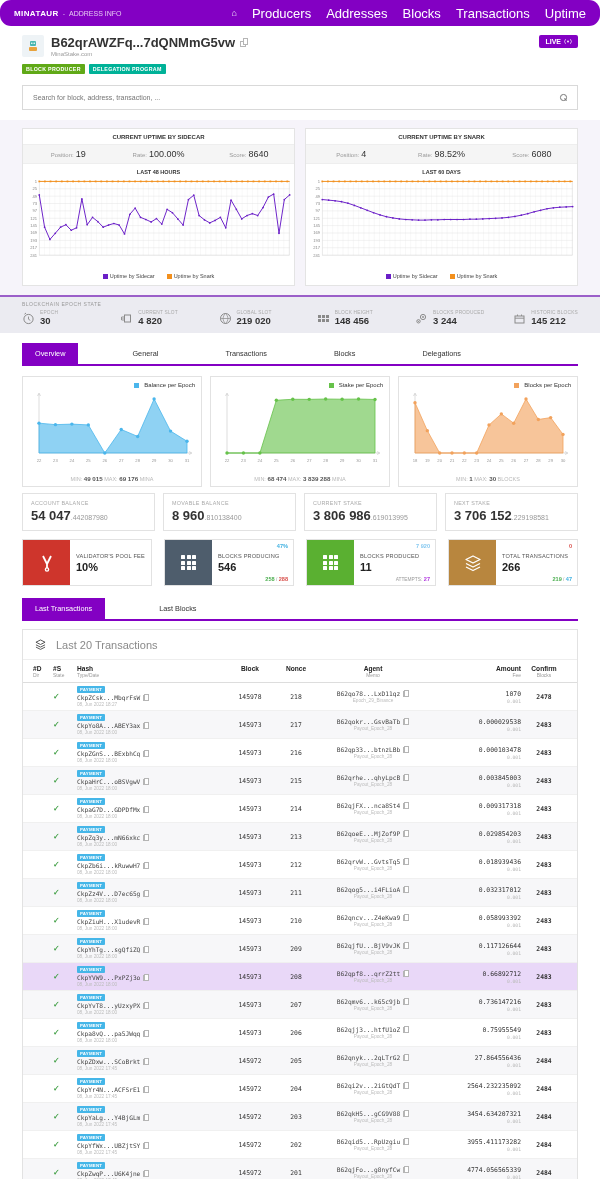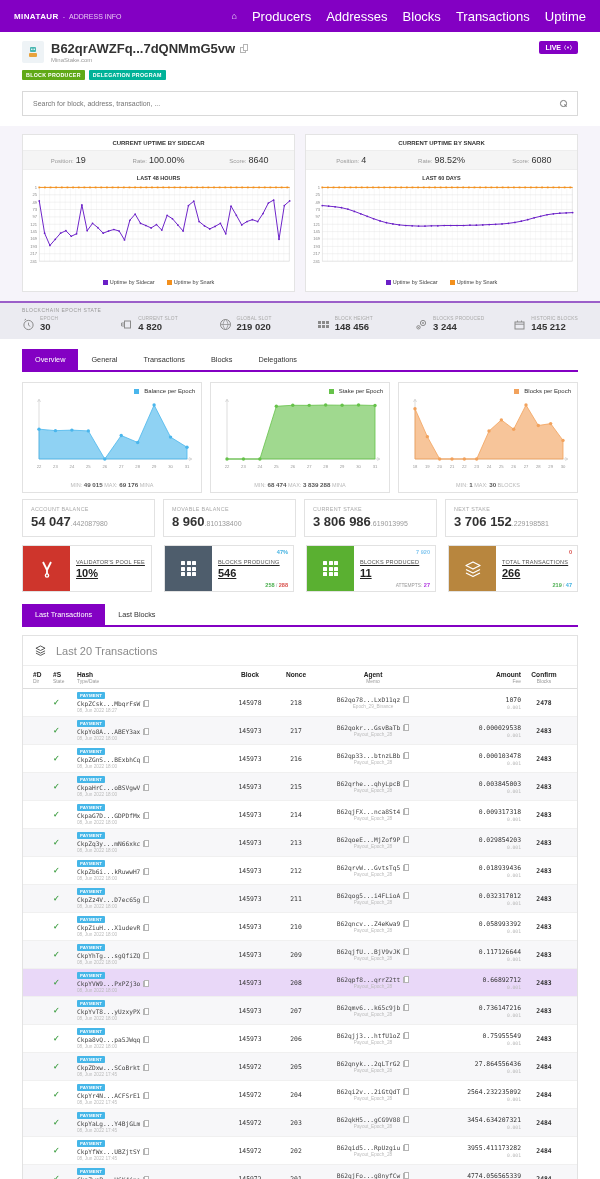--- a/index.html
+++ b/index.html
@@ -1,19 +1,19 @@
 <!DOCTYPE html>
 <html><head>
 <meta charset="utf-8">
 <style>
   * { box-sizing: border-box; margin: 0; padding: 0; }
   html,body { width:600px; background:#fff; font-family:"Liberation Sans", sans-serif; color:#222; }
 
   
-  .topnav { height:32px; background:#8300c3; color:#fff; display:flex; align-items:center; padding:0 14px; }
+  .topnav { height:26px; background:#8300c3; color:#fff; display:flex; align-items:center; padding:0 14px;border-radius:11px; }
   .brand { font-size:8px; font-weight:bold; letter-spacing:.4px; }
   .brand-sep { font-size:7px; color:#dcb5ee; margin:0 4px; }
   .brand-section { font-size:7px; color:#e7c7f2; }
   .nav { margin-left:auto; display:flex; gap:15px; align-items:center; }
   .nav a { color:#fff; text-decoration:none; font-size:13px; }
   .home-ic { font-size:9px; line-height:1; }
 
   
   .addr-wrap { padding:9px 22px 3px; position:relative; display:flex; gap:7px; align-items:flex-start; }
   .avatar { width:22px; height:22px; background:#eef3f6; border-radius:2px; display:flex; align-items:center; justify-content:center; }
@@ -47,41 +47,41 @@
   
   .epoch-strip { background:#ebebf1; padding:4px 22px 7px; }
   .es-heading { font-size:5px; color:#999; letter-spacing:.5px; margin-bottom:3px; }
   .es-row { display:flex; }
   .es-item { flex:1; display:flex; gap:5px; align-items:center; }
   .es-icon { color:#8a8a8a; flex:none; }
   .es-label { font-size:4.8px; color:#aaa; letter-spacing:.2px; }
   .es-value { font-size:9.5px; font-weight:bold; color:#333; }
 
   
-  .tabs { display:flex; margin:10px 22px 0; border-bottom:2px solid #8300c3; }
+  .tabs { display:flex; margin:10px 22px 0; border-bottom:2px solid #8300c3;gap:41px; }
   .tab { font-size:7.3px; padding:6px 13px; color:#333; cursor:default; }
   .tab.active { background:#8300c3; color:#fff; }
 
   
   .charts { display:flex; gap:8px; margin:10px 22px 6px; }
   .chart-card { flex:1; border:1px solid #e2e2e2; padding:5px 6px 4px; }
   .cc-legend { display:flex; justify-content:flex-end; align-items:center; gap:3px; font-size:6px; color:#333; margin-bottom:1px; }
   .chart-card svg { display:block; width:100%; }
   .cc-caption { text-align:center; font-size:5.5px; color:#b8b8b8; margin-top:2px; }
   .cc-caption b { color:#555; font-weight:bold; font-size:6.2px; }
 
   
   .balances { display:flex; gap:8px; margin:4px 22px; }
   .bal-card { flex:1; border:1px solid #e2e2e2; padding:6px 8px 7px; }
   .bal-label { font-size:5.4px; color:#aaa; letter-spacing:.3px; }
   .bal-value { font-size:13px; font-weight:bold; color:#333; margin-top:2px; white-space:nowrap; }
   .bal-frac { font-size:7px; color:#999; font-weight:normal; }
 
   
-  .infocards { display:flex; gap:12px; margin:8px 22px;text-decoration:underline; }
+  .infocards { display:flex; gap:12px; margin:8px 22px; }
   .info-card { flex:1; border:1px solid #e2e2e2; display:flex; position:relative; height:47px; background:#fff; }
   .tile { width:47px; height:100%; flex:none; display:flex; align-items:center; justify-content:center; color:#fff; }
   .tile-grid { display:grid; grid-template-columns:repeat(3,4px); grid-template-rows:repeat(3,4px); gap:1.5px; }
   .tile-grid i { background:#fff; border-radius:.5px; }
   .info-main { padding:5px 6px; display:flex; flex-direction:column; justify-content:center; min-width:0; }
   .info-label { font-size:5.6px; color:#555; text-transform:uppercase; line-height:1.3; letter-spacing:.2px; }
   .info-value { font-size:11px; font-weight:bold; color:#222; margin-top:1px; }
   .note-tr { position:absolute; top:3px; right:5px; font-size:5.6px; font-weight:bold; }
   .note-br { position:absolute; bottom:3px; right:5px; font-size:5.6px; font-weight:bold; }
   .gtx { color:#4caf50; } .rtx { color:#d9534f; } .btx { color:#41b1e1; } .ptx { color:#b23ae0; }

